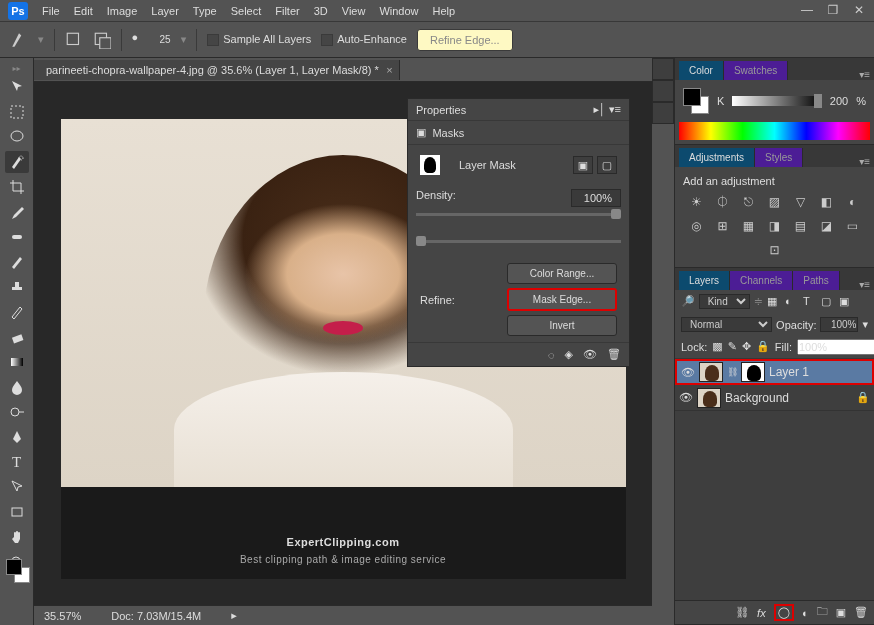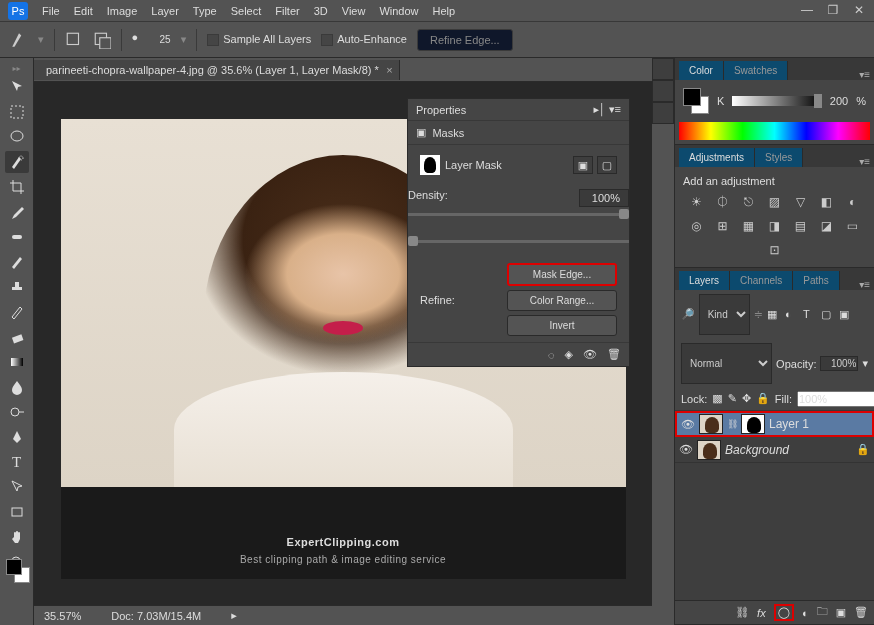--- a/index.html
+++ b/index.html
@@ -1,26 +1,26 @@
 <!DOCTYPE html>
 <html><head>
 <meta charset="utf-8">
 <style>
 *{margin:0;padding:0;box-sizing:border-box;font-family:Tahoma,Arial,sans-serif;font-size:11px;color:#ddd;user-select:none}
 body{background:#535353;width:874px;height:625px;overflow:hidden;position:relative}
 .menubar{height:22px;background:#535353;display:flex;align-items:center;padding:0 8px;border-bottom:1px solid #383838}
-.ps-logo{width:20px;height:18px;background:#1473e6;border-radius:3px;margin-right:14px;display:flex;align-items:center;justify-content:center;color:#fff;font-weight:normal;font-size:11px}
+.ps-logo{width:20px;height:18px;background:#1473e6;border-radius:3px;margin-right:14px;display:flex;align-items:center;justify-content:center;color:#fff;font-weight:bold;font-size:11px}
 .menubar span{margin-right:14px;cursor:default}
 .wincontrols{position:absolute;right:6px;top:3px;display:flex;gap:8px}
 .wincontrols div{width:18px;height:14px;display:flex;align-items:center;justify-content:center;font-size:12px;color:#ccc}
 .optbar{height:36px;background:#535353;display:flex;align-items:center;padding:0 10px;border-bottom:1px solid #2a2a2a;gap:10px}
 .opt-ic{width:18px;height:18px;display:inline-block}
 .opt-sep{width:1px;height:22px;background:#3a3a3a}
 .opt-chk{width:12px;height:12px;border:1px solid #3a3a3a;background:#454545;display:inline-block;vertical-align:middle;margin-right:4px}
-.opt-btn{padding:4px 12px;background:#0f172a;border:1px solid #3a3a3a;border-radius:3px;color:#888}
+.opt-btn{padding:4px 12px;background:#fef9c3;border:1px solid #3a3a3a;border-radius:3px;color:#888}
 .main{display:flex;height:567px}
 .tools{width:34px;background:#535353;border-right:1px solid #2a2a2a;padding-top:6px;display:flex;flex-direction:column;align-items:center;gap:3px}
 .tool{width:24px;height:22px;display:flex;align-items:center;justify-content:center;border-radius:2px;color:#ddd}
 .tool.active{background:#3a3a3a}
 .tool svg{width:16px;height:16px}
 .canvas-area{flex:1;background:#282828;display:flex;flex-direction:column;position:relative}
 .doctab{height:24px;background:#535353;display:flex;align-items:center;border-bottom:1px solid #2a2a2a}
 .doctab-in{background:#454545;padding:4px 20px 4px 12px;font-size:11px;color:#ccc;border-right:1px solid #2a2a2a;position:relative}
 .doctab-x{position:absolute;right:6px;top:4px;color:#aaa}
 .canvas{flex:1;display:flex;align-items:center;justify-content:center;position:relative;overflow:hidden}
@@ -33,65 +33,65 @@
 .statusbar{height:20px;background:#535353;display:flex;align-items:center;padding:0 10px;font-size:10px;color:#ccc;border-top:1px solid #2a2a2a;gap:30px}
 .props{position:absolute;left:407px;top:98px;width:223px;background:#454545;border:1px solid #2a2a2a;z-index:10}
 .props-hd{height:22px;background:#454545;display:flex;align-items:center;padding:0 8px;border-bottom:1px solid #383838;position:relative}
 .props-hd .arr{position:absolute;right:8px}
 .props-sub{height:24px;display:flex;align-items:center;padding:0 8px;gap:6px;border-bottom:1px solid #383838}
 .props-row{padding:10px 12px;display:flex;align-items:center;justify-content:space-between}
 .props-thumb{width:20px;height:20px;background:#fff;display:inline-block;position:relative}
 .props-thumb::after{content:"";position:absolute;left:4px;top:2px;width:12px;height:16px;background:#000;border-radius:50% 50% 30% 30%}
 .props-btns{display:flex;gap:4px}
 .props-btn{width:20px;height:18px;border:1px solid #2a2a2a;background:#3e3e3e;display:flex;align-items:center;justify-content:center}
-.props-slider{padding:4px 0 14px}
+.props-slider{padding:4px 8px 14px}
 .props-slider .lbl{display:flex;justify-content:space-between;font-size:10px;margin-bottom:4px}
 .props-slider .val{background:#3a3a3a;border:1px solid #2a2a2a;padding:2px 8px;min-width:50px;text-align:right}
 .props-slider .track{height:3px;background:#666;position:relative;margin-top:6px}
 .props-slider .thumb{position:absolute;right:0;top:-4px;width:10px;height:10px;background:#888;border-radius:2px}
 .props-refine{padding:6px 12px;display:flex;align-items:center;justify-content:space-between}
 .props-refine-btns{display:flex;flex-direction:column;gap:4px;width:110px}
 .ps-btn{padding:4px 0;background:#545454;border:1px solid #2a2a2a;border-radius:3px;text-align:center;font-size:10px}
 .ps-btn.hl{border:2px solid #d00}
 .props-foot{height:24px;border-top:1px solid #383838;display:flex;align-items:center;justify-content:flex-end;padding:0 8px;gap:10px}
 .rpanels{width:200px;background:#454545;border-left:1px solid #2a2a2a;display:flex;flex-direction:column}
 .dock-ic{width:22px;height:22px;background:#3e3e3e;border:1px solid #2a2a2a}
 .panel{border-bottom:1px solid #2a2a2a}
 .panel-tabs{height:22px;display:flex;align-items:flex-end;padding-left:4px;background:#383838}
 .ptab{padding:4px 10px;background:#0c4a6e;font-size:10px;border-right:1px solid #2a2a2a}
-.ptab.inactive{background:#0c4a6e;color:#999}
+.ptab.inactive{background:#4c1d95;color:#999}
 .panel-menu{position:absolute;right:4px;margin-top:-18px;color:#aaa;font-size:10px}
 .color-panel{padding:8px;display:flex;align-items:center;gap:8px}
 .color-sw{width:26px;height:26px;position:relative}
 .color-sw .fg{width:18px;height:18px;background:#000;border:1px solid #888;position:absolute;top:0;left:0}
 .color-sw .bg{width:18px;height:18px;background:#fff;border:1px solid #888;position:absolute;bottom:0;right:0}
 .k-slider{flex:1;display:flex;align-items:center;gap:6px}
 .k-slider .tr{flex:1;height:10px;background:linear-gradient(90deg,#fff,#000);position:relative}
 .k-slider .th{position:absolute;right:0;top:-2px;width:8px;height:14px;background:#888}
 .spectrum{height:18px;background:linear-gradient(90deg,#f00,#ff0,#0f0,#0ff,#00f,#f0f,#f00);margin:0 4px 4px}
 .adj-panel{padding:8px}
 .adj-grid{display:flex;flex-wrap:wrap;gap:6px;justify-content:center;margin-top:6px}
 .adj-ic{width:20px;height:18px;display:flex;align-items:center;justify-content:center;color:#ccc;font-size:12px}
 .layers-panel{flex:1;display:flex;flex-direction:column}
 .layers-opts{padding:4px 6px;display:flex;align-items:center;gap:4px;font-size:10px}
-.layers-opts select{background:#3a3a3a;border:1px solid #2a2a2a;color:#ccc;font-size:10px;padding:13px 4px}
+.layers-opts select{background:#3a3a3a;border:1px solid #2a2a2a;color:#ccc;font-size:10px;padding:0 4px}
 .layers-opts input{width:38px;background:#3a3a3a;border:1px solid #2a2a2a;color:#ccc;font-size:10px;text-align:right;padding:1px}
 .lock-row{padding:3px 6px;display:flex;align-items:center;gap:5px;font-size:10px;border-bottom:1px solid #383838}
 .lock-ic{width:14px;height:14px;display:inline-block}
 .layer-list{flex:1;background:#3e3e3e}
 .layer{height:26px;display:flex;align-items:center;padding:0 4px;gap:4px;border-bottom:1px solid #333}
 .layer.sel{background:#5a7aa3;border:2px solid #d00}
 .layer .eye{width:14px;text-align:center}
 .layer .th{width:24px;height:20px;background:#ddd4c6;border:1px solid #222;position:relative}
 .layer .th.mask{background:#fff}
 .layer .th::after{content:"";position:absolute;left:5px;top:2px;width:14px;height:16px;background:#4a2e1a;border-radius:50% 50% 30% 30%}
 .layer .th.mask::after{background:#000}
 .layer .link{width:10px;font-size:9px}
 .layer .nm{flex:1;font-size:12px}
-.layer .nm.italic{font-style:italic}
+.layer .nm.italic{}
 .layer .lk{width:14px}
 .layers-foot{height:24px;border-top:1px solid #2a2a2a;display:flex;align-items:center;justify-content:flex-end;padding:0 6px;gap:8px}
 .layers-foot .hl{border:2px solid #d00;padding:0 2px}
 .swatch-bottom{position:absolute;left:6px;bottom:42px;width:24px;height:24px}
 .swatch-bottom .f{width:16px;height:16px;background:#000;border:1px solid #888;position:absolute}
 .swatch-bottom .b{width:16px;height:16px;background:#fff;border:1px solid #888;position:absolute;right:0;bottom:0}
 </style>
 </head>
 <body>
 
@@ -396,21 +396,21 @@
 <div class="props">
   <div class="props-hd">
     <span>Properties</span>
     <span class="arr">▸│ ▾≡</span>
   </div>
   <div class="props-sub">
     <span>▣</span>
     <span>Masks</span>
   </div>
   <div class="props-row">
-    <div style="display:flex;align-items:center;gap:5px">
+    <div style="display:flex;align-items:center;gap:19px">
       <span class="props-thumb"></span>
       <span>Layer Mask</span>
     </div>
     <div class="props-btns">
       <span class="props-btn">▣</span>
       <span class="props-btn">▢</span>
     </div>
   </div>
   <div class="props-slider">
     <div class="lbl">
@@ -422,22 +422,22 @@
       </div>
   </div>
   <div class="props-slider">
     <div class="track">
         <div class="thumb" style="left:0;right:auto"></div>
       </div>
   </div>
   <div class="props-refine">
     <span>Refine:</span>
     <div class="props-refine-btns">
+      <div class="ps-btn">Color Range...</div>
       <div class="ps-btn hl">Mask Edge...</div>
-      <div class="ps-btn">Color Range...</div>
       <div class="ps-btn">Invert</div>
     </div>
   </div>
   <div class="props-foot">
     <span>◌</span>
     <span>◈</span>
     <span>👁</span>
     <span>🗑</span>
   </div>
 </div>

